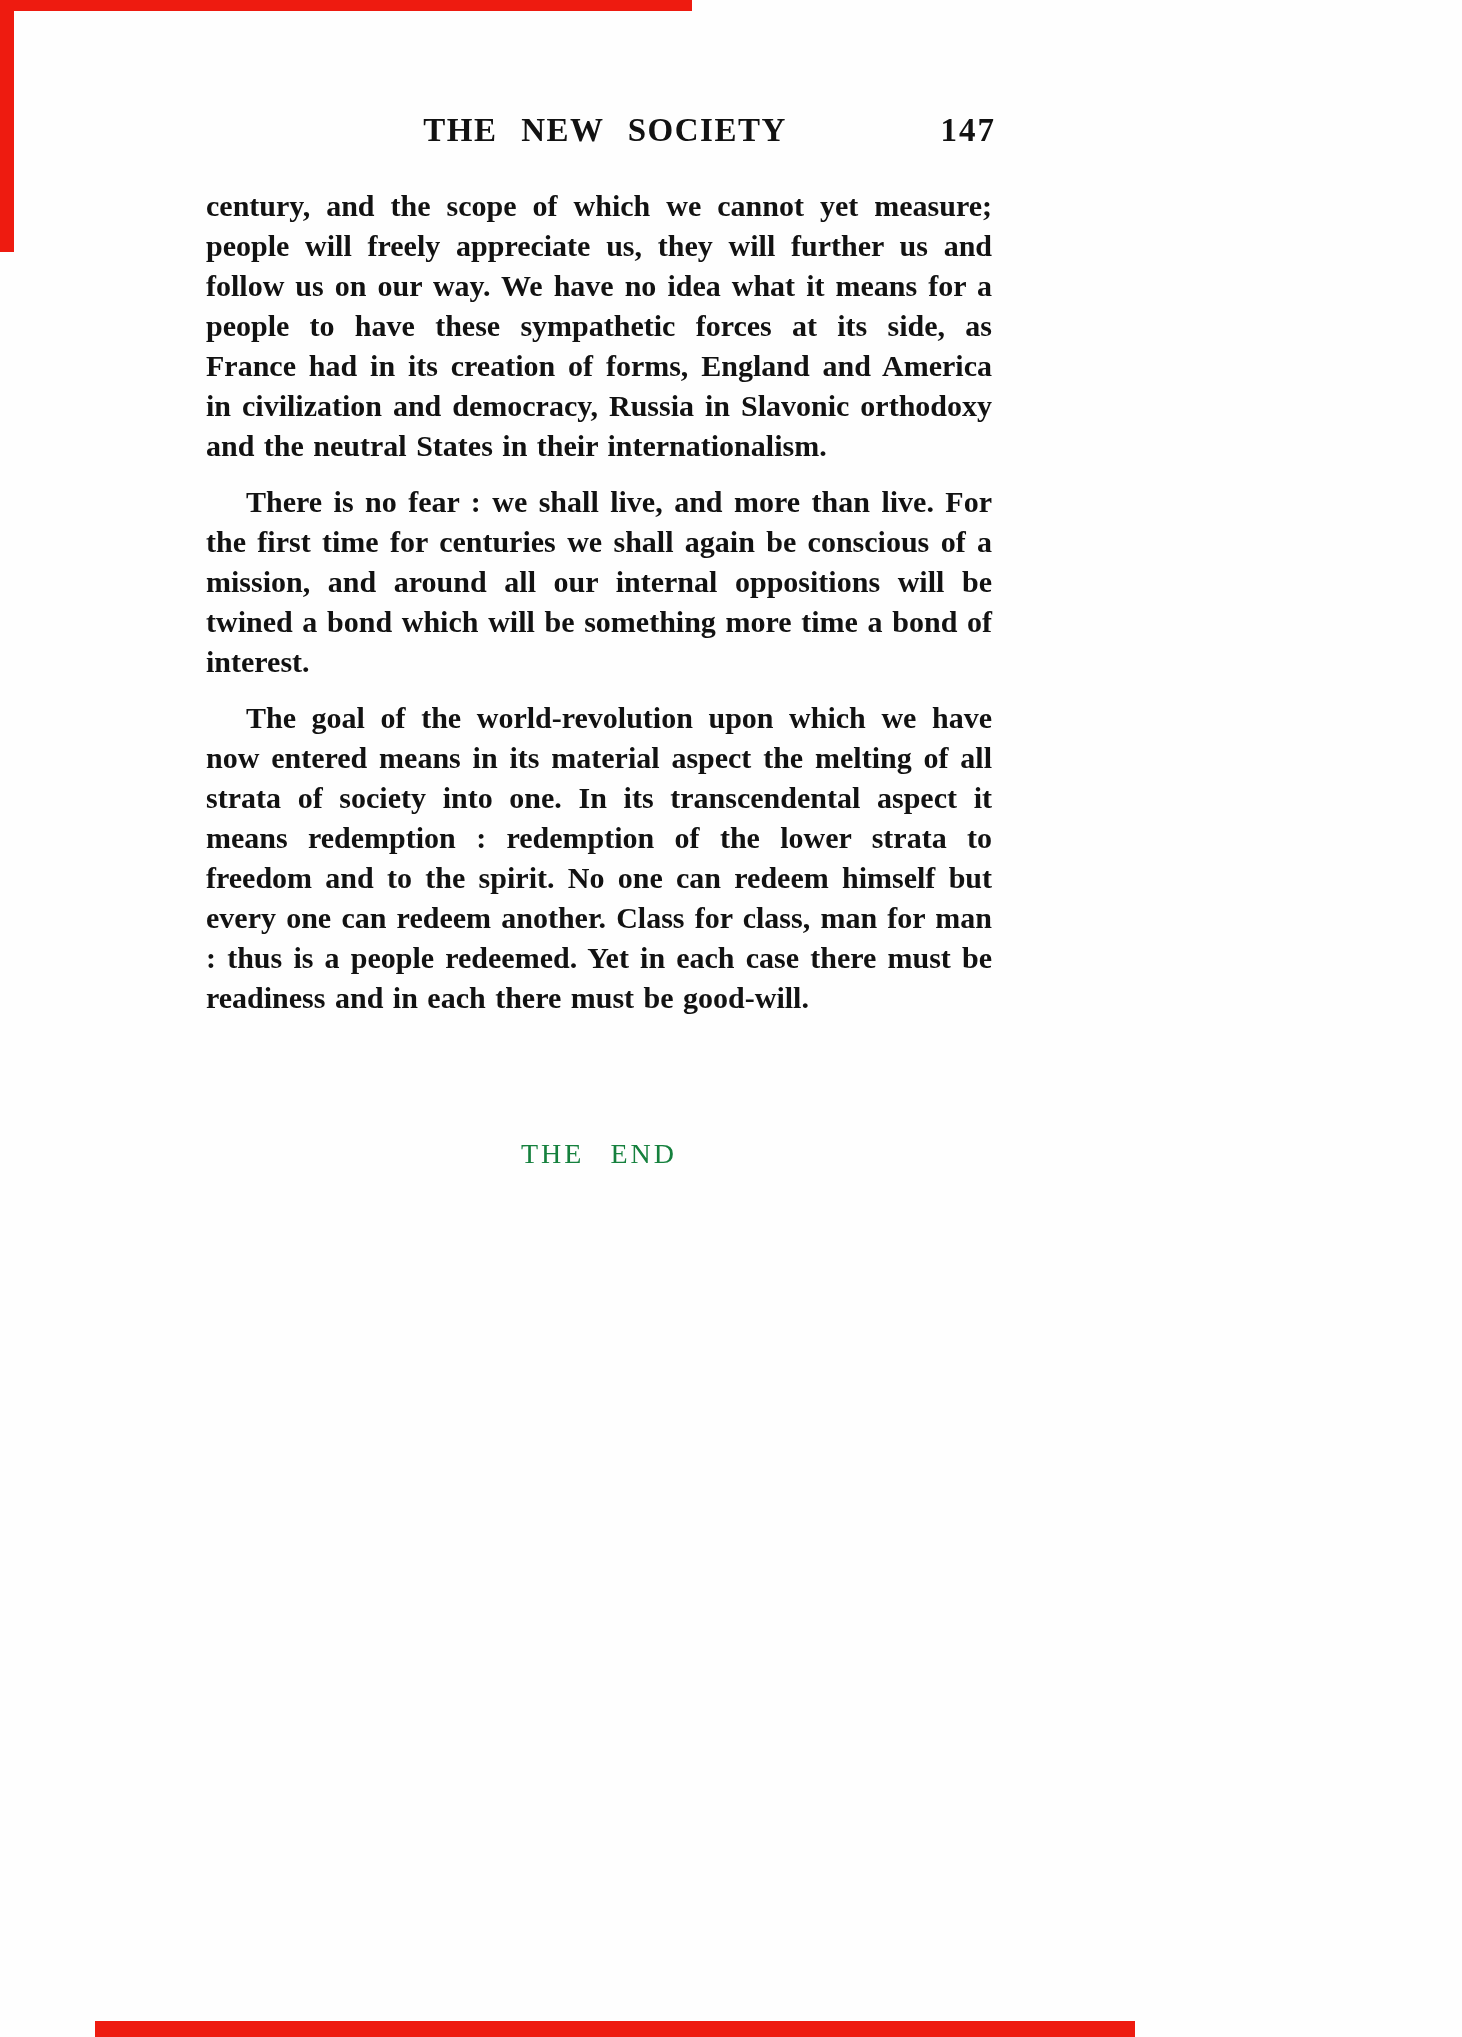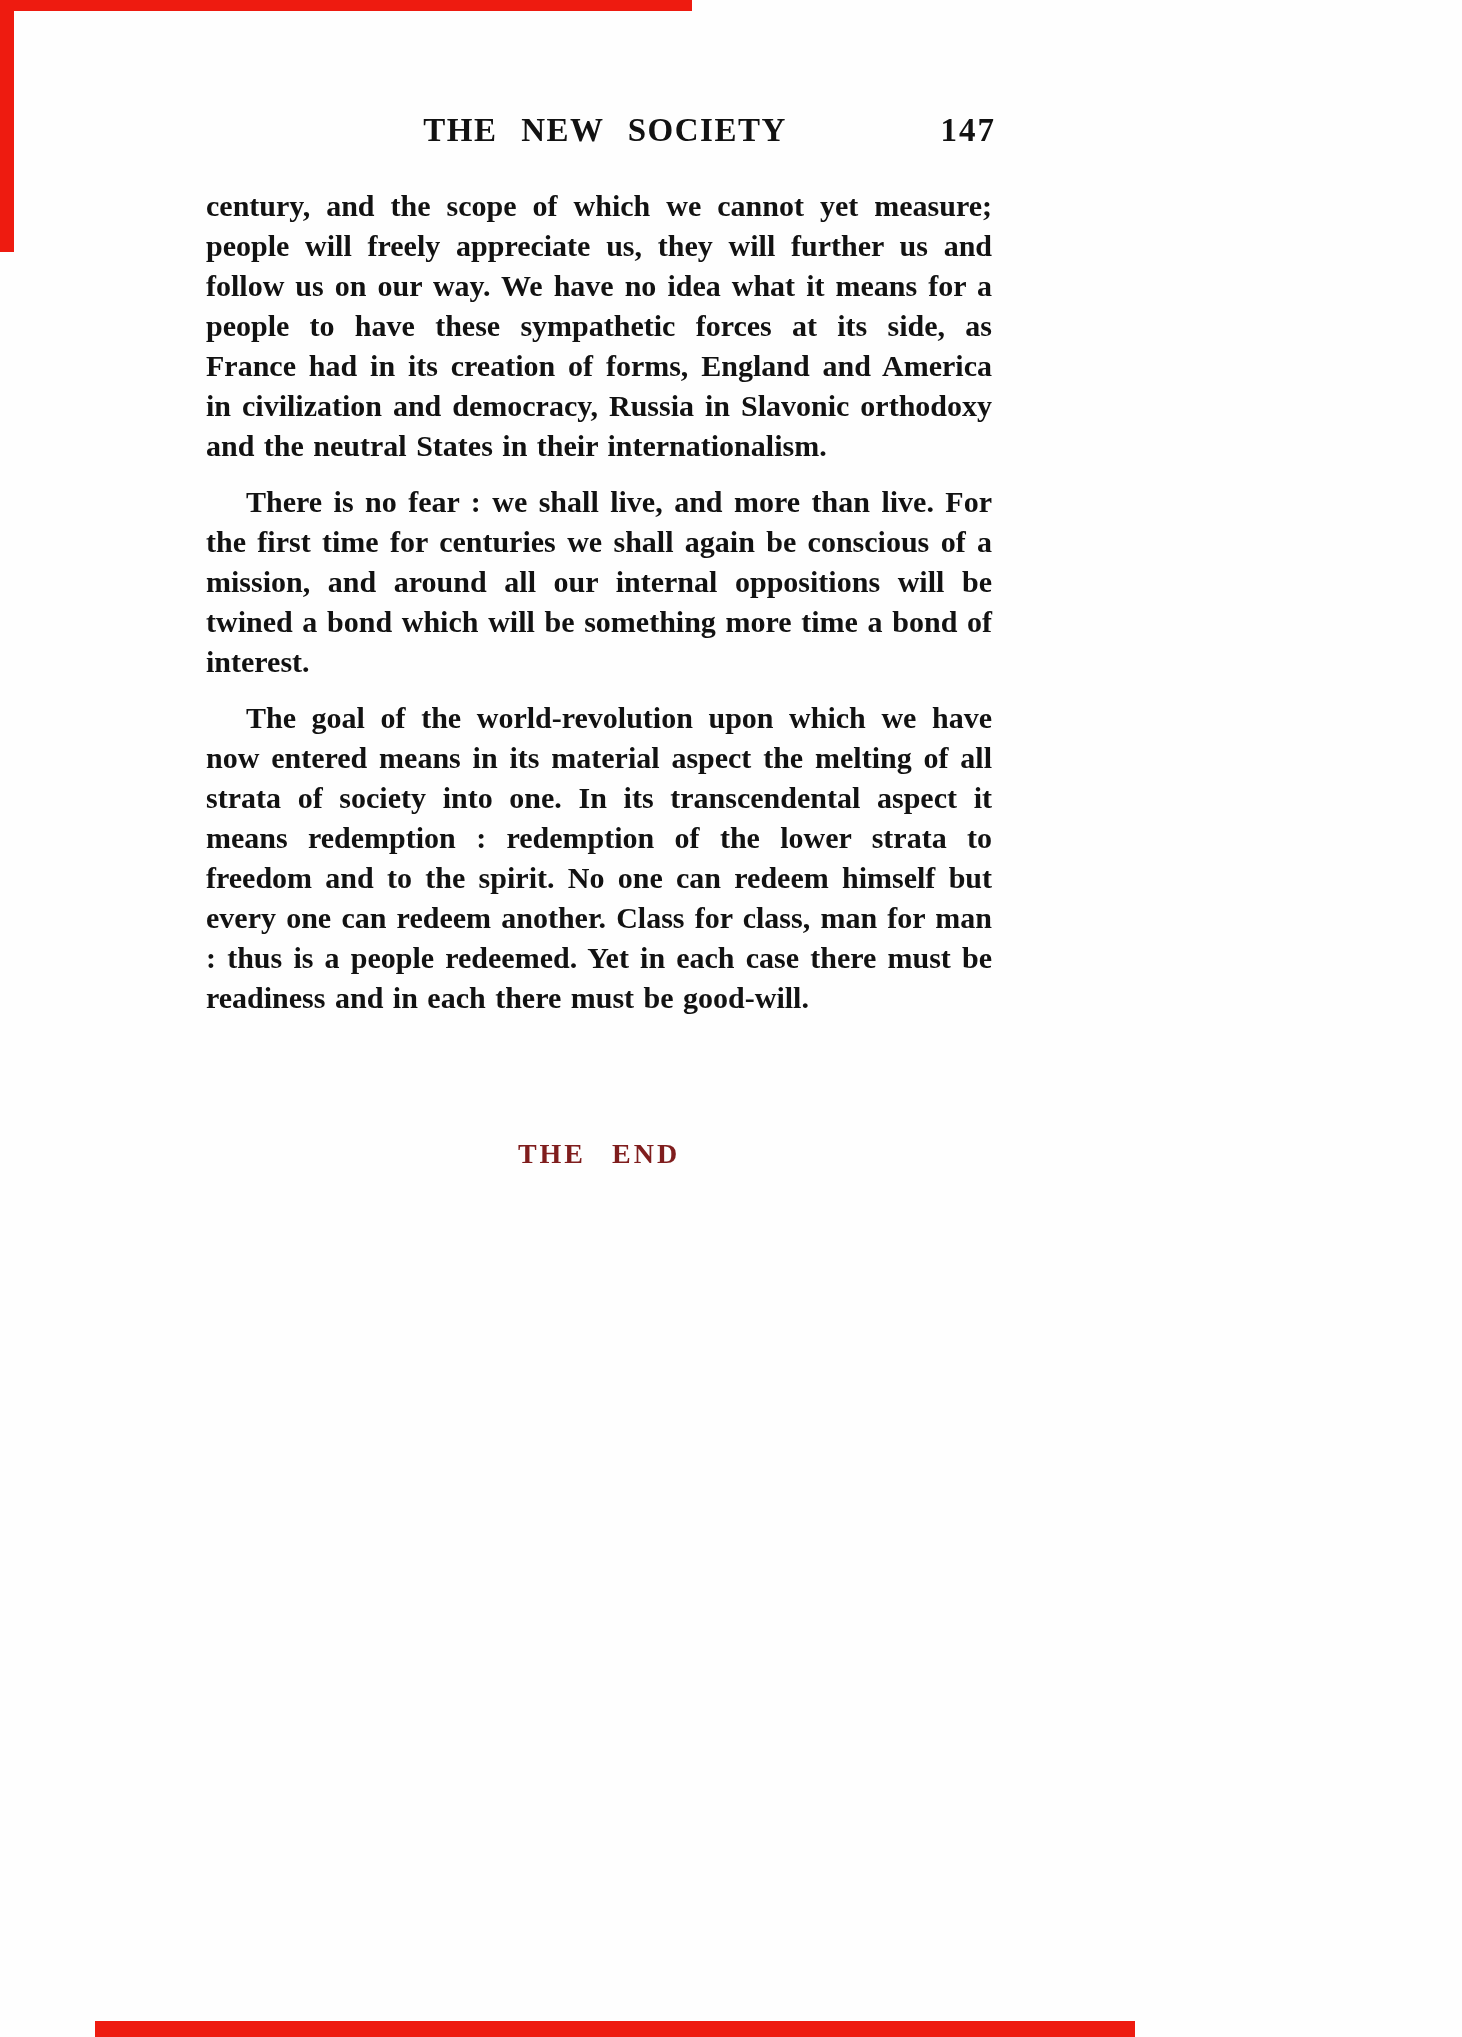--- a/index.html
+++ b/index.html
@@ -58,24 +58,24 @@
     font-weight: 700;
     line-height: 40px;
     text-align: justify;
     word-spacing: 2px;
   }
   .body-text p.indented { text-indent: 40px; }
   .end-mark {
     margin-top: 120px;
     text-align: center;
     font-size: 28px;
-    font-weight: 700;
+    font-weight: 400;
     letter-spacing: 3px;
     word-spacing: 16px;
-    color: #7f1d1d;
+    color: #15803d;
   }
 </style>
 </head>
 <body>
 
 <div class="page">
 
   <div class="artifact artifact-top"></div>
   <div class="artifact artifact-left"></div>
   <div class="artifact artifact-bottom"></div>

